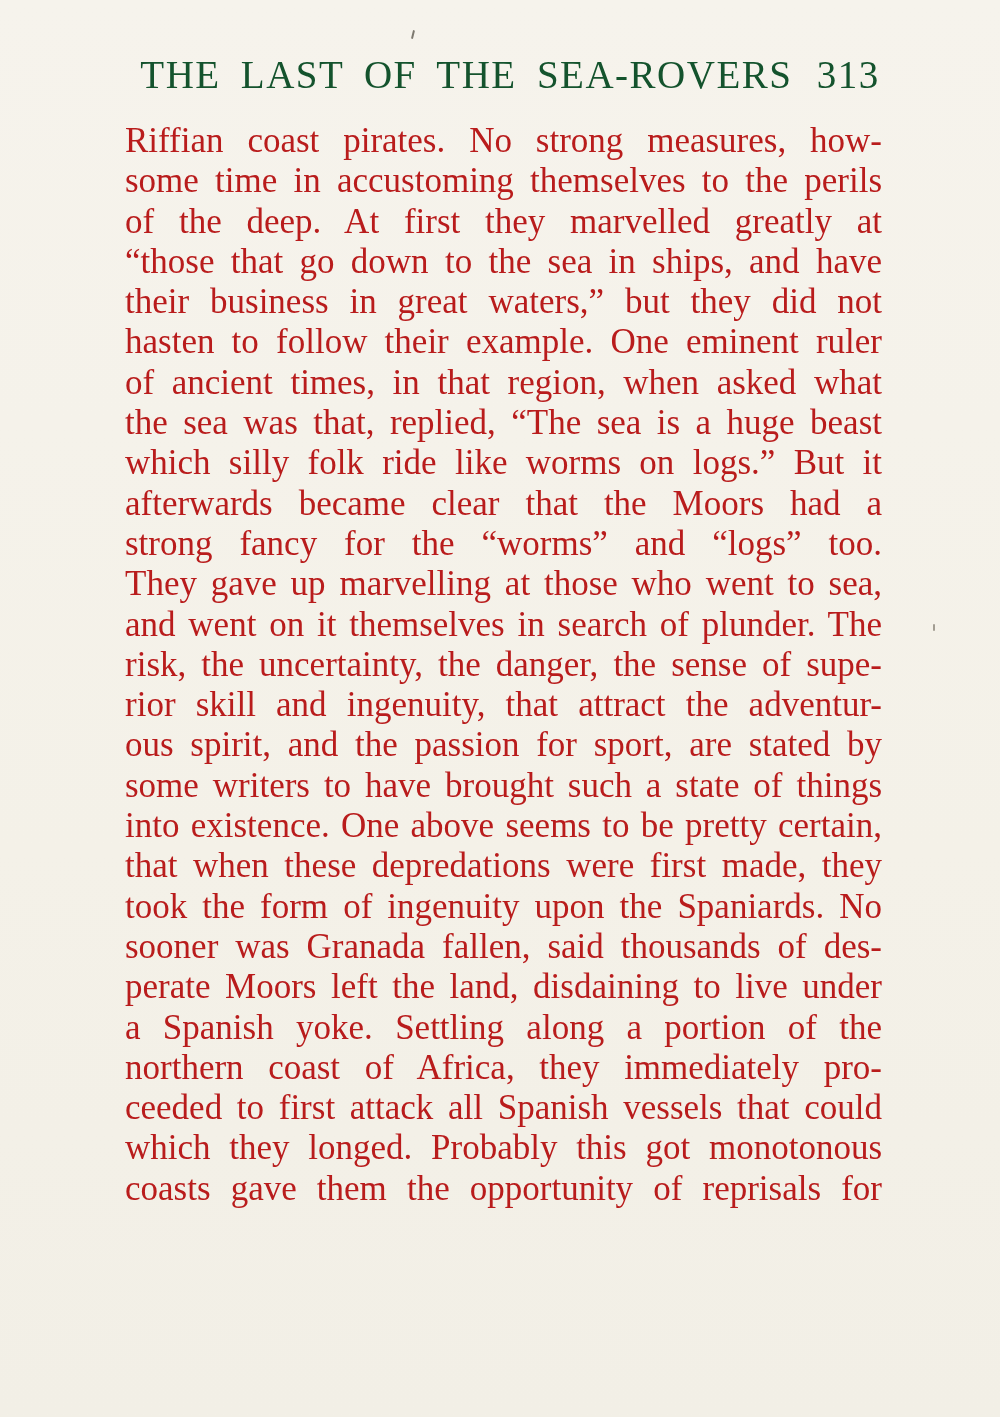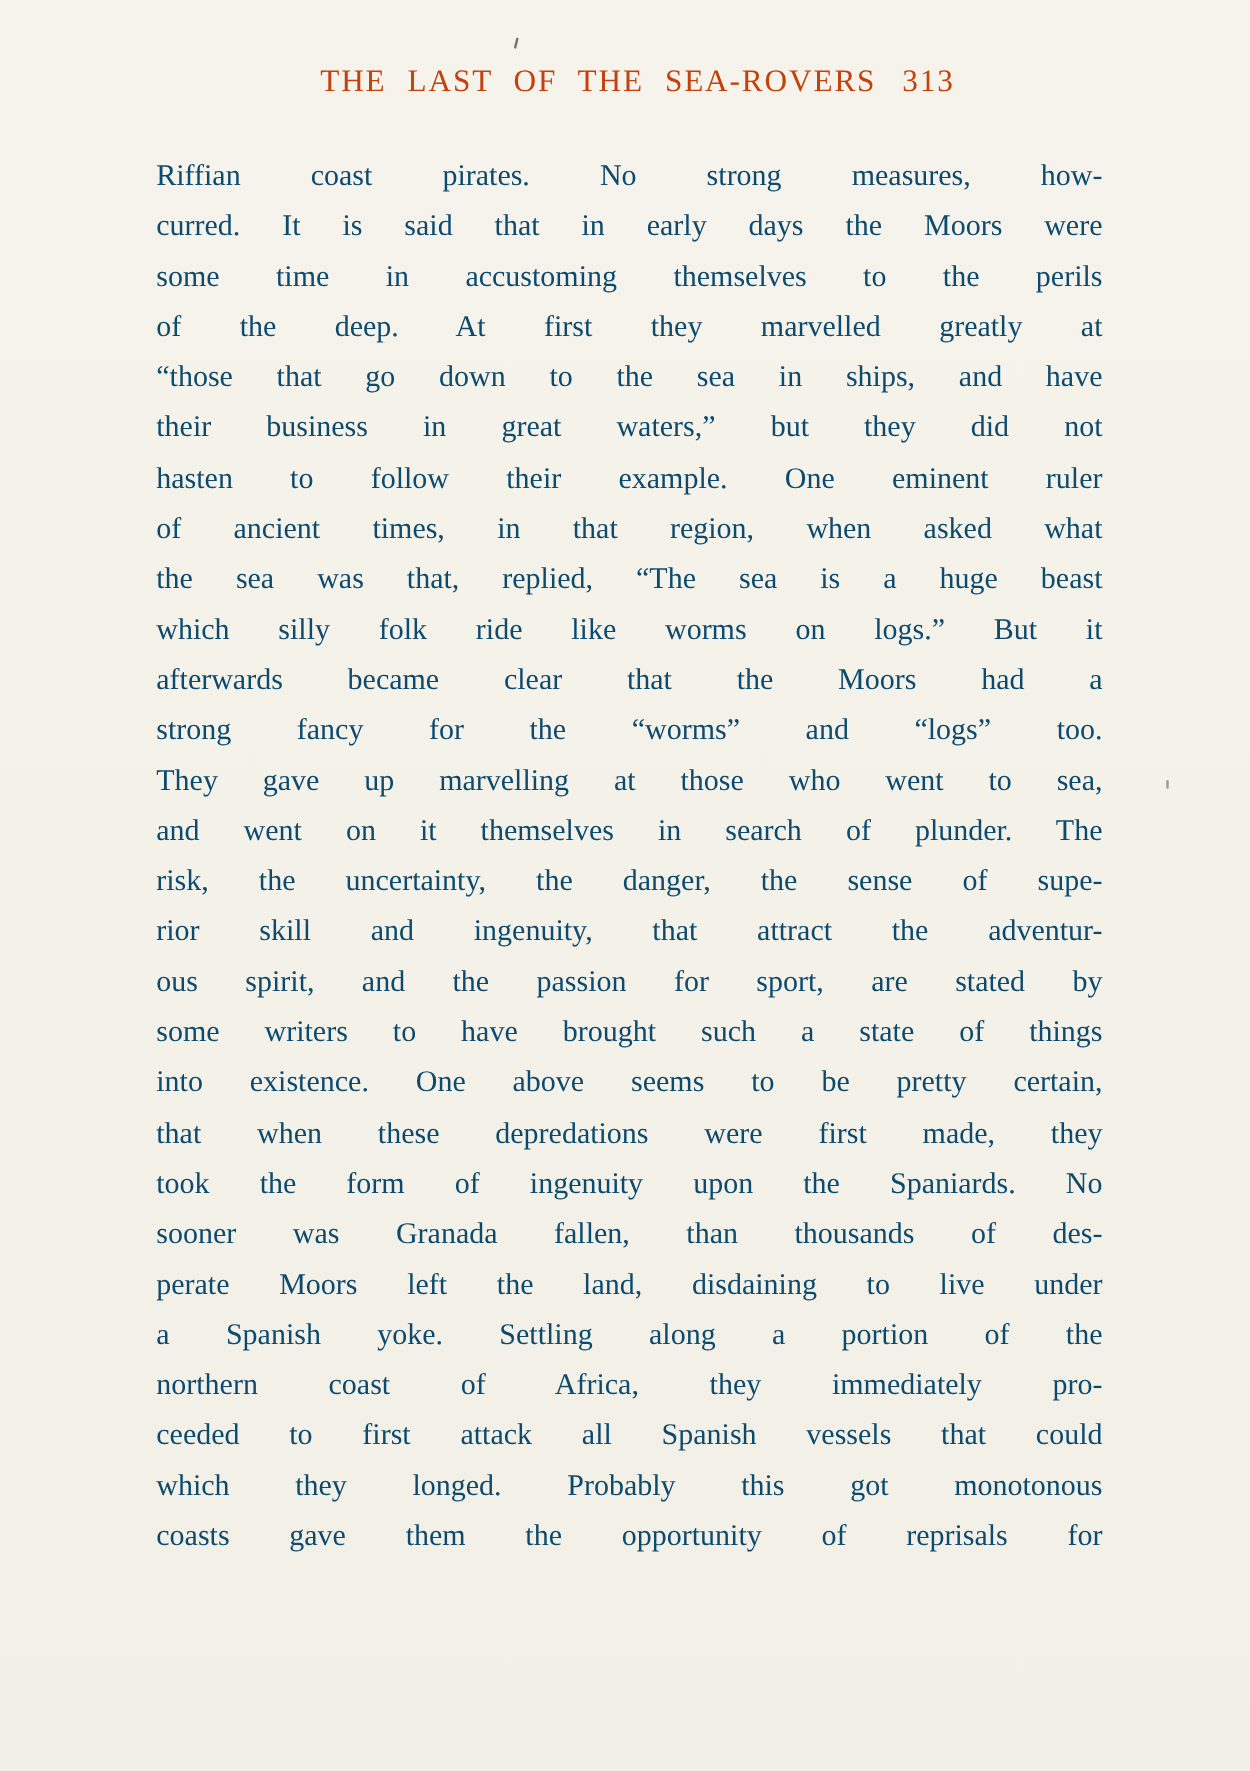--- a/index.html
+++ b/index.html
@@ -40,36 +40,36 @@
     background: #6a6458;
     border-radius: 1px;
     opacity: 0.6;
   }
   .header {
     position: absolute;
     top: 52px;
     left: 130px;
     width: 760px;
     text-align: center;
-    font-size: 25px;
+    font-size: 39px;
     letter-spacing: 1.5px;
     word-spacing: 9px;
     white-space: nowrap;
-    color: #c2410c;
+    color: #14532d;
   }
   .pgnum {
     margin-left: 4px;
   }
   .body-text {
     position: absolute;
     top: 121px;
     left: 125px;
     width: 757px;
-    font-size: 24px;
-    color: #0c4a6e;
+    font-size: 35px;
+    color: #b91c1c;
   }
   .line {
     line-height: 40.3px;
     text-align: justify;
     text-align-last: justify;
     text-justify: inter-word;
     white-space: normal;
   }
 </style>
 </head>
@@ -80,41 +80,40 @@
   <div class="artifact"></div>
   <div class="artifact2"></div>
 
   <div class="header">
     <span>THE LAST OF THE SEA-ROVERS</span>
     <span class="pgnum">313</span>
   </div>
 
   <div class="body-text">
       <div class="line">Riffian coast pirates.  No strong measures, how-</div>
-      <div class="line">curred.  It is said that in early days the Moors were</div>
       <div class="line">some time in accustoming themselves to the perils</div>
       <div class="line">of the deep.  At first they marvelled greatly at</div>
       <div class="line">“those that go down to the sea in ships, and have</div>
       <div class="line">their business in great waters,” but they did not</div>
       <div class="line">hasten to follow their example.  One eminent ruler</div>
       <div class="line">of ancient times, in that region, when asked what</div>
       <div class="line">the sea was that, replied, “The sea is a huge beast</div>
       <div class="line">which silly folk ride like worms on logs.”  But it</div>
       <div class="line">afterwards became clear that the Moors had a</div>
       <div class="line">strong fancy for the “worms” and “logs” too.</div>
       <div class="line">They gave up marvelling at those who went to sea,</div>
       <div class="line">and went on it themselves in search of plunder.  The</div>
       <div class="line">risk, the uncertainty, the danger, the sense of supe-</div>
       <div class="line">rior skill and ingenuity, that attract the adventur-</div>
       <div class="line">ous spirit, and the passion for sport, are stated by</div>
       <div class="line">some writers to have brought such a state of things</div>
       <div class="line">into existence.  One above seems to be pretty certain,</div>
       <div class="line">that when these depredations were first made, they</div>
       <div class="line">took the form of ingenuity upon the Spaniards.  No</div>
-      <div class="line">sooner was Granada fallen, than thousands of des-</div>
+      <div class="line">sooner was Granada fallen, said thousands of des-</div>
       <div class="line">perate Moors left the land, disdaining to live under</div>
       <div class="line">a Spanish yoke.  Settling along a portion of the</div>
       <div class="line">northern coast of Africa, they immediately pro-</div>
       <div class="line">ceeded to first attack all Spanish vessels that could</div>
       <div class="line">which they longed.  Probably this got monotonous</div>
       <div class="line">coasts gave them the opportunity of reprisals for</div>
     </div>
 
 </div>
 

